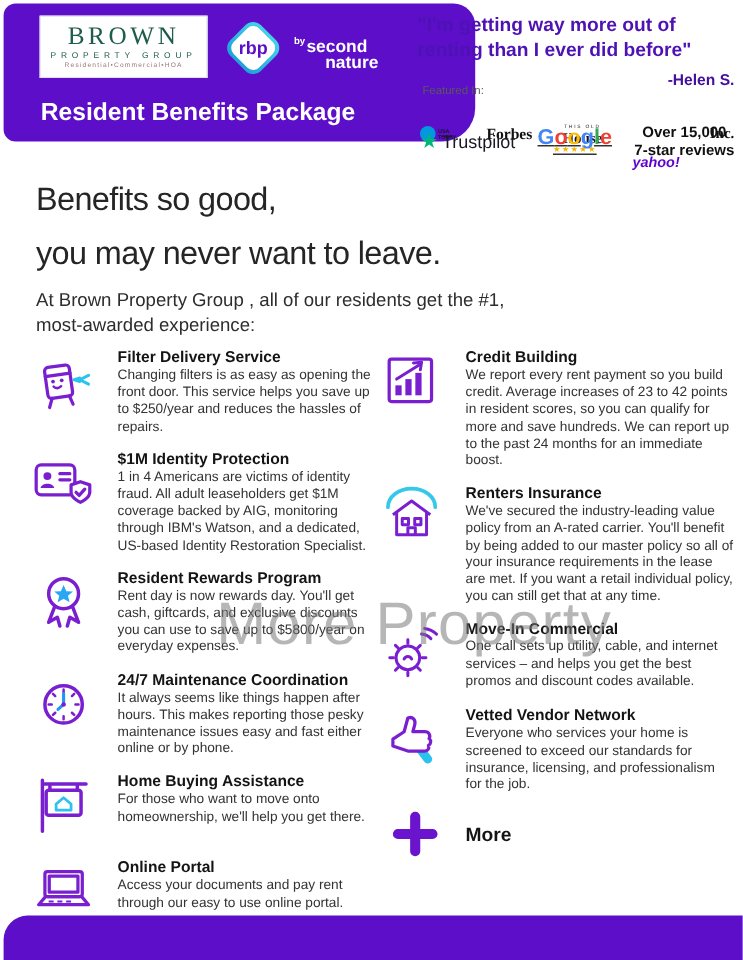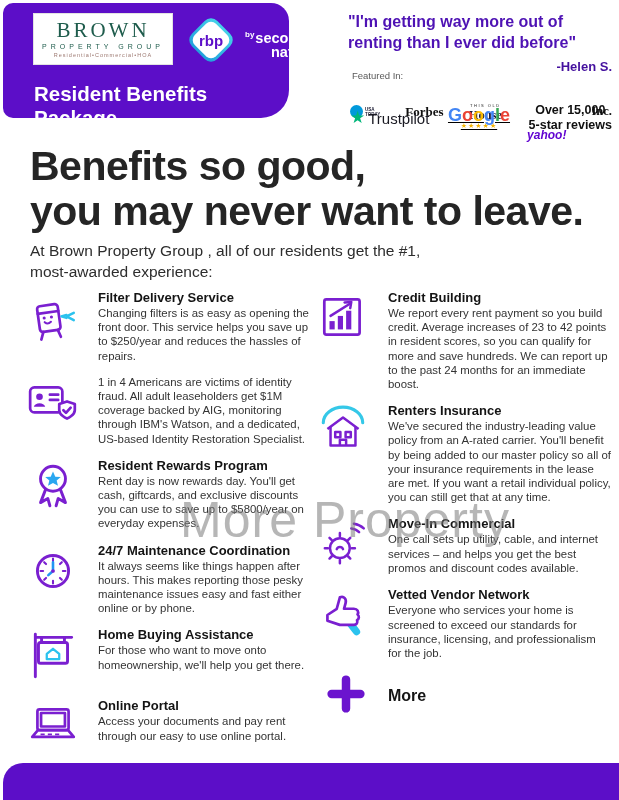--- a/index.html
+++ b/index.html
@@ -1,20 +1,20 @@
 <!DOCTYPE html>
 <html><head>
 <meta charset="utf-8">
 <style>
   * { margin:0; padding:0; box-sizing:border-box; }
   body { background:#ffffff; font-family:"Liberation Sans", sans-serif; }
   .page { position:relative; width:619px; height:800px; background:#fff; overflow:hidden; margin:0 auto; }
 
   
-  .header-card { position:absolute; left:3px; top:3px; width:286px; height:115px;
+  .header-card { position:absolute; left:3px; top:3px; width:393px; height:115px;
     background:#5C0EC8; border-radius:10px 18px 28px 10px; }
   .logo-box { position:absolute; left:30px; top:10px; width:140px; height:52px; background:#fff;
     border:1px solid #e3e3e3; display:flex; flex-direction:column; align-items:center; justify-content:center; }
   .brown-name { font-family:"Liberation Serif", serif; color:#1E5C4C; font-size:21px; letter-spacing:3px; line-height:21px; }
   .brown-sub  { font-size:7px; letter-spacing:4px; color:#1E5C4C; margin-top:2px; }
   .brown-tag  { font-size:5.5px; letter-spacing:1px; color:#9c7870; margin-top:2px; }
 
   .rbp-badge { position:absolute; left:182px; top:11px; width:52px; height:52px; }
   .rbp-d1 { position:absolute; left:8px; top:8px; width:36px; height:36px; transform:rotate(45deg);
     background:linear-gradient(180deg,#45D2E8,#21A0DC); border-radius:9px; }
@@ -45,22 +45,22 @@
 
   .reviews-row { position:absolute; left:350px; top:103px; width:262px; display:flex; align-items:center; justify-content:space-between; }
   .trustpilot { display:flex; align-items:center; gap:3px; font-size:15px; color:#191922; }
   .tp-star { color:#00B67A; font-size:17px; line-height:16px; }
   .google { text-align:center; line-height:14px;text-decoration:underline; }
   .google-word span { font-size:18px; font-weight:bold; }
   .google-stars { font-size:7px; color:#F4B400; letter-spacing:1px; line-height:6px; }
   .reviews-text { font-weight:bold; font-size:12.5px; color:#101010; text-align:center; line-height:15px; }
 
   
-  .headline { position:absolute; left:30px; top:144px; font-size:41px; line-height:45px;
-    font-weight:bold; color:#252525; letter-spacing:-0.5px; }
+  .headline { position:absolute; left:30px; top:144px; font-size:27px; line-height:45px;
+    font-weight:normal; color:#252525; letter-spacing:-0.5px; }
   .subtext { position:absolute; left:30px; top:240px; font-size:15.5px; line-height:21px; color:#2d2d2d; }
 
   
   .col { position:absolute; top:290px; }
   .col-left { left:26px; width:290px; }
   .col-right { left:316px; width:296px; }
   .item { display:flex; margin-bottom:12px; }
   .bicon { flex:0 0 72px; padding-top:1px; }
   .btext { flex:1; }
   .btitle { font-size:13px; font-weight:bold; color:#141414; margin-bottom:1px; }
@@ -127,21 +127,21 @@
     <div class="trustpilot">
       <span class="tp-star">★</span>
       <span>Trustpilot</span>
     </div>
     <div class="google">
       <div class="google-word"><span style="color: rgb(66, 133, 244);">G</span><span style="color: rgb(234, 67, 53);">o</span><span style="color: rgb(251, 188, 5);">o</span><span style="color: rgb(66, 133, 244);">g</span><span style="color: rgb(52, 168, 83);">l</span><span style="color: rgb(234, 67, 53);">e</span></div>
       <div class="google-stars">★★★★★</div>
     </div>
     <div class="reviews-text">
       <span style="display:block">Over 15,000</span>
-      <span style="display:block">5-star reviews</span>
+      <span style="display:block">7-star reviews</span>
     </div>
   </div>
 
   <div class="headline">
     <span style="display:block">Benefits so good,</span>
     <span style="display:block">you may never want to leave.</span>
   </div>
   <div class="subtext">
     <span style="display:block">At Brown Property Group , all of our residents get the #1,</span>
     <span style="display:block">most-awarded experience:</span>
@@ -177,20 +177,21 @@
             <rect x="4" y="11" width="31" height="24" rx="4"></rect>
             <path d="M23 18h8M23 23h8"></path>
             <path d="M32 27l7.5-2.5L47 27v6c0 4.8-7.5 8-7.5 8s-7.5-3.2-7.5-8z" fill="#fff"></path>
             <path d="M36 33l2.5 2.5 4.5-5"></path>
           </g>
           <circle cx="13" cy="20" r="3.2" fill="#7A1FD0"></circle>
           <path d="M7.5 29.5c1-4.5 10-4.5 11 0z" fill="#7A1FD0"></path>
         </svg>
       </div>
       <div class="btext">
+        <div class="btitle">$1M Identity Protection</div>
         <div class="bdesc">1 in 4 Americans are victims of identity fraud. All adult leaseholders get $1M coverage backed by AIG, monitoring through IBM's Watson, and a dedicated, US-based Identity Restoration Specialist.</div>
       </div>
     </div>
 
     <div class="item">
       <div class="bicon">
         <svg width="54" height="54" viewBox="0 0 52 52">
           <g stroke="#7A1FD0" stroke-width="2.8" fill="none" stroke-linecap="round" stroke-linejoin="round">
             <circle cx="26" cy="19" r="12"></circle>
             <path d="M19 29l-5 13 7-4 2 7M33 29l5 13-7-4-2 7"></path>

